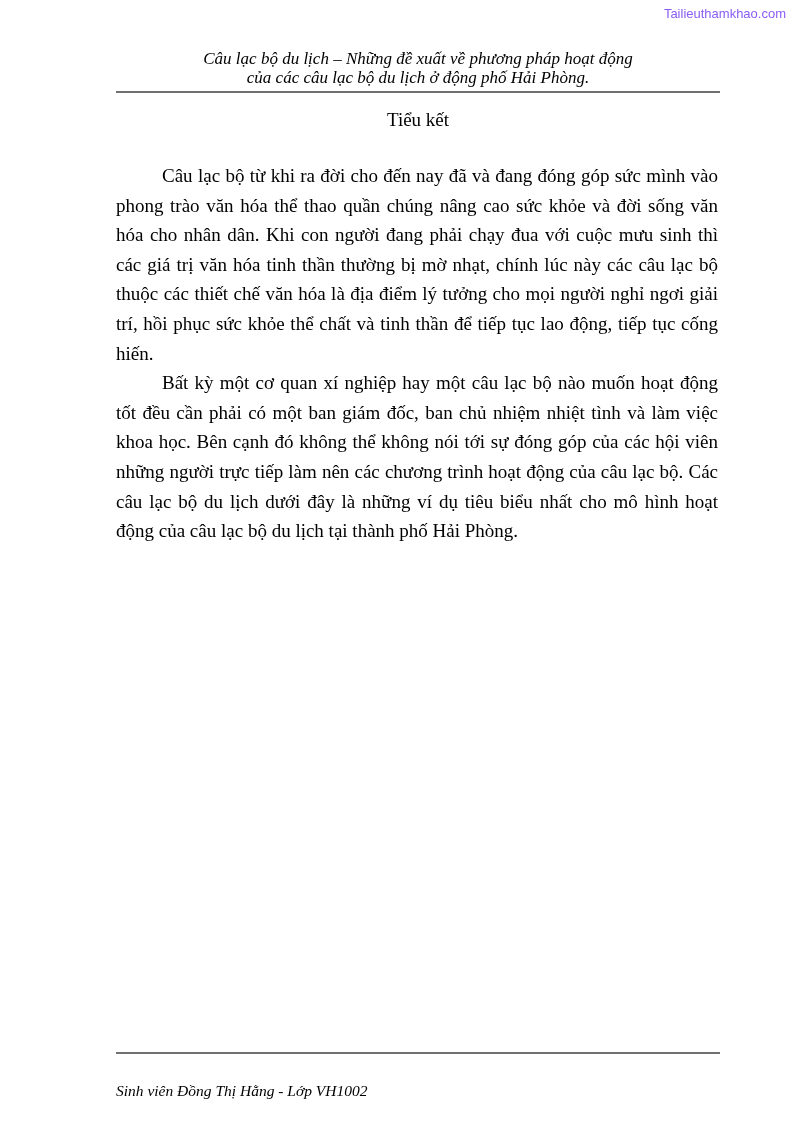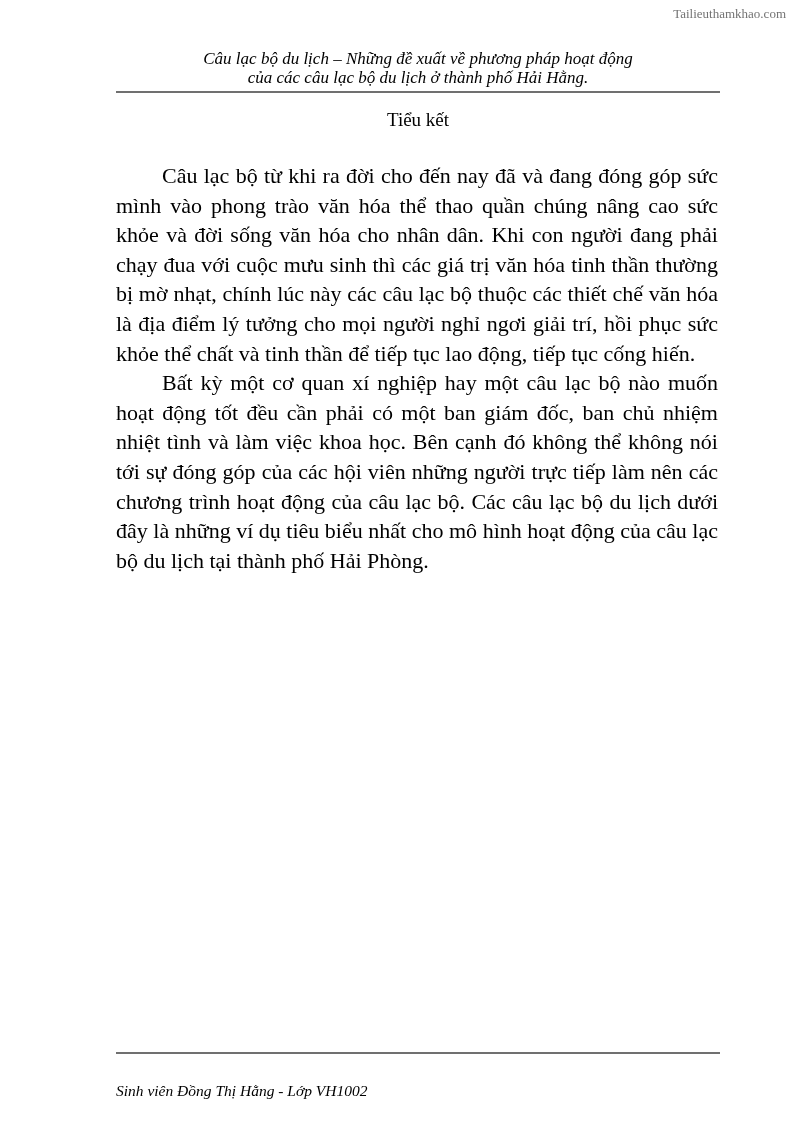--- a/index.html
+++ b/index.html
@@ -12,23 +12,23 @@
       height: 1123px;
       position: relative;
       overflow: hidden;
       font-family: "Liberation Serif", "DejaVu Serif", serif;
       color: #000000;
     }
     .watermark {
       position: absolute;
       top: 6px;
       right: 8px;
-      font-family: Liberation Serif, serif;
+      font-family: Liberation Sans, sans-serif;
       font-size: 13px;
-      color: #737373;
+      color: #8b5cf6;
       letter-spacing: 0px;
     }
     .header {
       position: absolute;
       top: 49px;
       left: 116px;
       width: 604px;
       text-align: center;
       font-style: italic;
       font-size: 17px;
@@ -50,21 +50,21 @@
       text-align: center;
       font-weight: normal;
       font-size: 19px;
       line-height: 24px;
     }
     .body-text {
       position: absolute;
       top: 161px;
       left: 116px;
       width: 602px;
-      font-size: 22px;
+      font-size: 19px;
       line-height: 29.6px;
       text-align: justify;
     }
     .body-text p {
       margin: 0;
       text-indent: 46px;
     }
     .footer-rule {
       position: absolute;
       top: 1052px;
@@ -83,21 +83,21 @@
       margin-top: 24px;
     }
   </style>
 </head>
 <body>
 
 <div class="watermark">Tailieuthamkhao.com</div>
 
 <div class="header">
   <div>Câu lạc bộ du lịch – Những đề xuất về phương pháp hoạt động</div>
-  <div>của các câu lạc bộ du lịch ở thành phố Hải Hằng.</div>
+  <div>của các câu lạc bộ du lịch ở động phố Hải Phòng.</div>
 </div>
 <div class="header-rule"></div>
 
 <div class="title">Tiểu kết</div>
 
 <div class="body-text">
   <p>Câu lạc bộ từ khi ra đời cho đến nay đã và đang đóng góp sức mình vào phong trào văn hóa thể thao quần chúng nâng cao sức khỏe và đời sống văn hóa cho nhân dân. Khi con người đang phải chạy đua với cuộc mưu sinh thì các giá trị văn hóa tinh thần thường bị mờ nhạt, chính lúc này các câu lạc bộ thuộc các thiết chế văn hóa là địa điểm lý tưởng cho mọi người nghỉ ngơi giải trí, hồi phục sức khỏe thể chất và tinh thần để tiếp tục lao động, tiếp tục cống hiến.</p>
   <p>Bất kỳ một cơ quan xí nghiệp hay một câu lạc bộ nào muốn hoạt động tốt đều cần phải có một ban giám đốc, ban chủ nhiệm nhiệt tình và làm việc khoa học. Bên cạnh đó không thể không nói tới sự đóng góp của các hội viên những người trực tiếp làm nên các chương trình hoạt động của câu lạc bộ. Các câu lạc bộ du lịch dưới đây là những ví dụ tiêu biểu nhất cho mô hình hoạt động của câu lạc bộ du lịch tại thành phố Hải Phòng.</p>
 </div>
 

